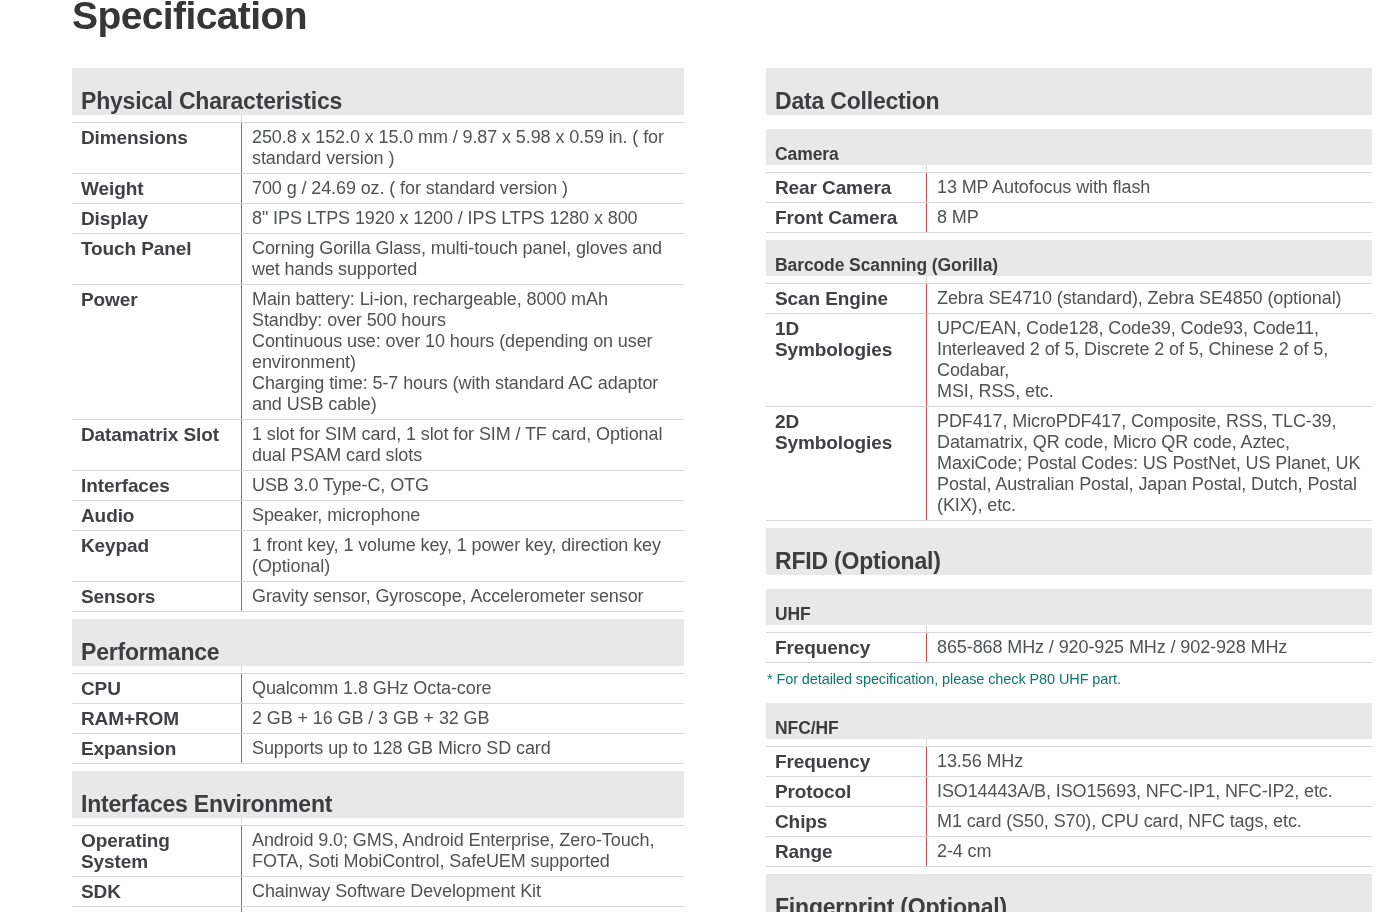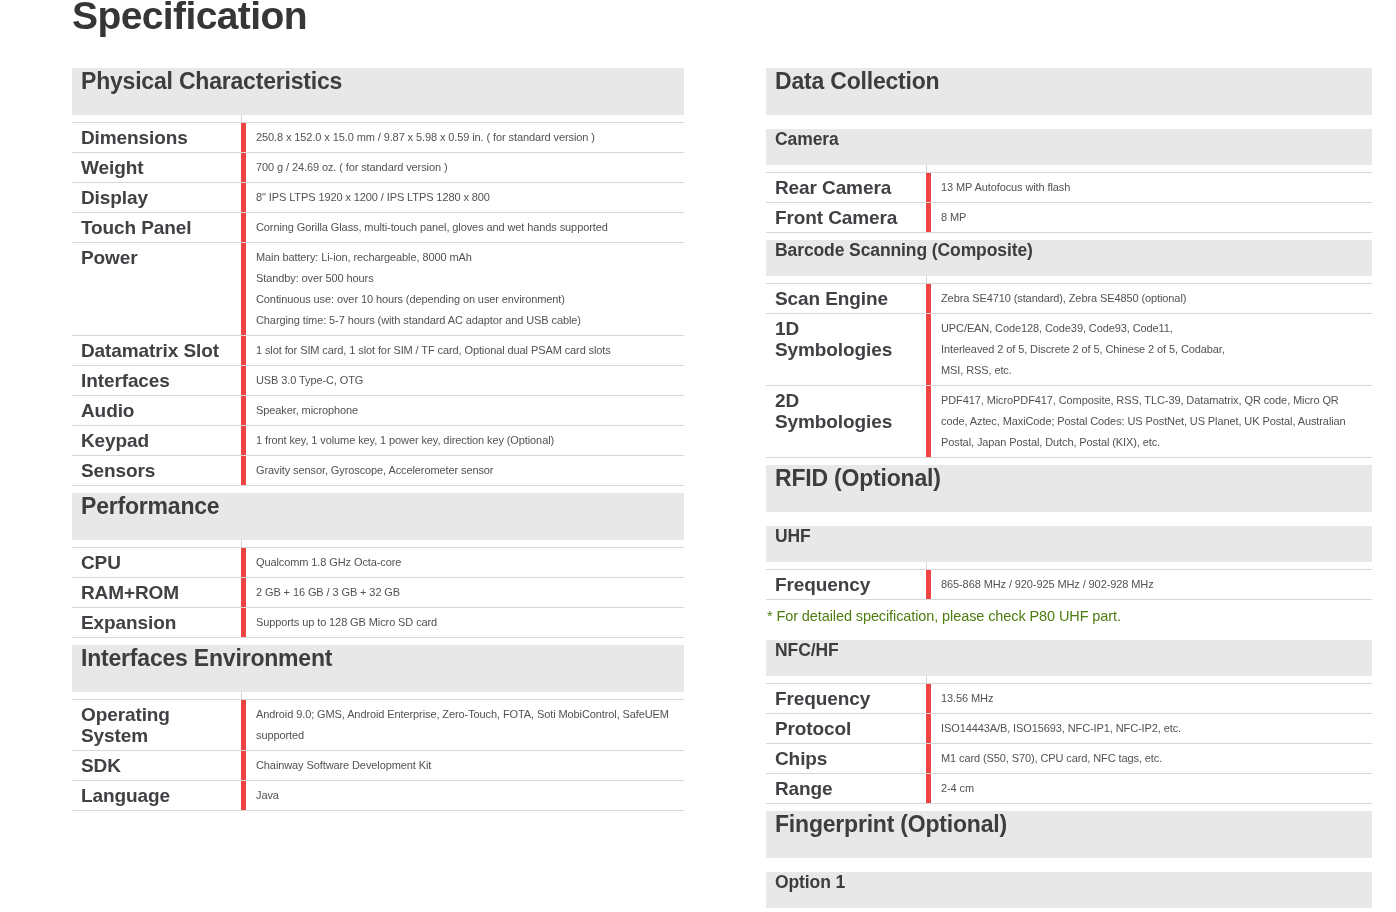--- a/index.html
+++ b/index.html
@@ -11,21 +11,21 @@
   }
   .page { width: 100%; height: 100%; padding: 0 24px 0 72px; overflow: hidden; border-radius: 24px; }
   .title {
     font-size: 39px; line-height: 42px; font-weight: bold; color: #363636;
     letter-spacing: -0.6px; margin: -5px 0 31px 0;
   }
   .cols { display: flex; align-items: flex-start; }
   .col-left  { width: 612px; flex: none; }
   .col-right { width: 606px; flex: none; margin-left: 82px; }
 
-  .bar { background: #e8e8e8; display: flex; align-items: flex-start; }
+  .bar { background: #e8e8e8; display: flex; align-items: flex-end; }
   .bar-main {
     height: 47px; font-size: 23px; font-weight: bold; color: #3d3d3f;
     padding-left: 9px; letter-spacing: -0.2px;
   }
   .bar-sub {
     height: 36px; font-size: 17.5px; font-weight: bold; color: #3d3d3f;
     padding-left: 9px; margin-top: 14px; letter-spacing: -0.1px;
   }
 
   .spec-table { border-bottom: 1px solid #d7d7d7; }
@@ -34,26 +34,26 @@
   .col-right .gap-line { left: 160px; }
 
   .spec-row { display: grid; grid-template-columns: 169px 1fr; border-top: 1px solid #d7d7d7; }
   .col-right .spec-row { grid-template-columns: 160px 1fr; }
 
   .spec-label {
     font-weight: bold; color: #414145; font-size: 19px; line-height: 21px;
     padding: 4px 6px 4px 9px; letter-spacing: -0.1px;
   }
   .spec-value {
-    color: #515254; font-size: 11px; line-height: 21px;
-    padding: 4px 4px 4px 10px; border-left: 5px solid #ef4444;
+    color: #515254; font-size: 18px; line-height: 21px;
+    padding: 4px 4px 4px 10px; border-left: 1px solid #ef4444;
     white-space: pre-line; letter-spacing: -0.1px;
   }
   .note {
-    font-size: 14.5px; color: #4d7c0f; line-height: 21px;
+    font-size: 14.5px; color: #0f766e; line-height: 21px;
     padding: 6px 0 0 1px; letter-spacing: -0.1px;
   }
   .spec-table + .bar-sub,
   .spec-table + .bar-main,
   .note + .bar-main { margin-top: 7px; }
   .note + .bar-sub { margin-top: 13px; }
 </style>
 </head>
 <body>
 
@@ -167,21 +167,21 @@
           <div class="spec-row">
             <div class="spec-label">Rear Camera</div>
             <div class="spec-value">13 MP Autofocus with flash</div>
           </div>
           <div class="spec-row">
             <div class="spec-label">Front Camera</div>
             <div class="spec-value">8 MP</div>
           </div>
         </div>
         <div class="bar bar-sub">
-          <span>Barcode Scanning (Composite)</span>
+          <span>Barcode Scanning (Gorilla)</span>
         </div>
         <div class="spec-table">
           <div class="table-gap">
             <div class="gap-line"></div>
           </div>
           <div class="spec-row">
             <div class="spec-label">Scan Engine</div>
             <div class="spec-value">Zebra SE4710 (standard), Zebra SE4850 (optional)</div>
           </div>
           <div class="spec-row">

